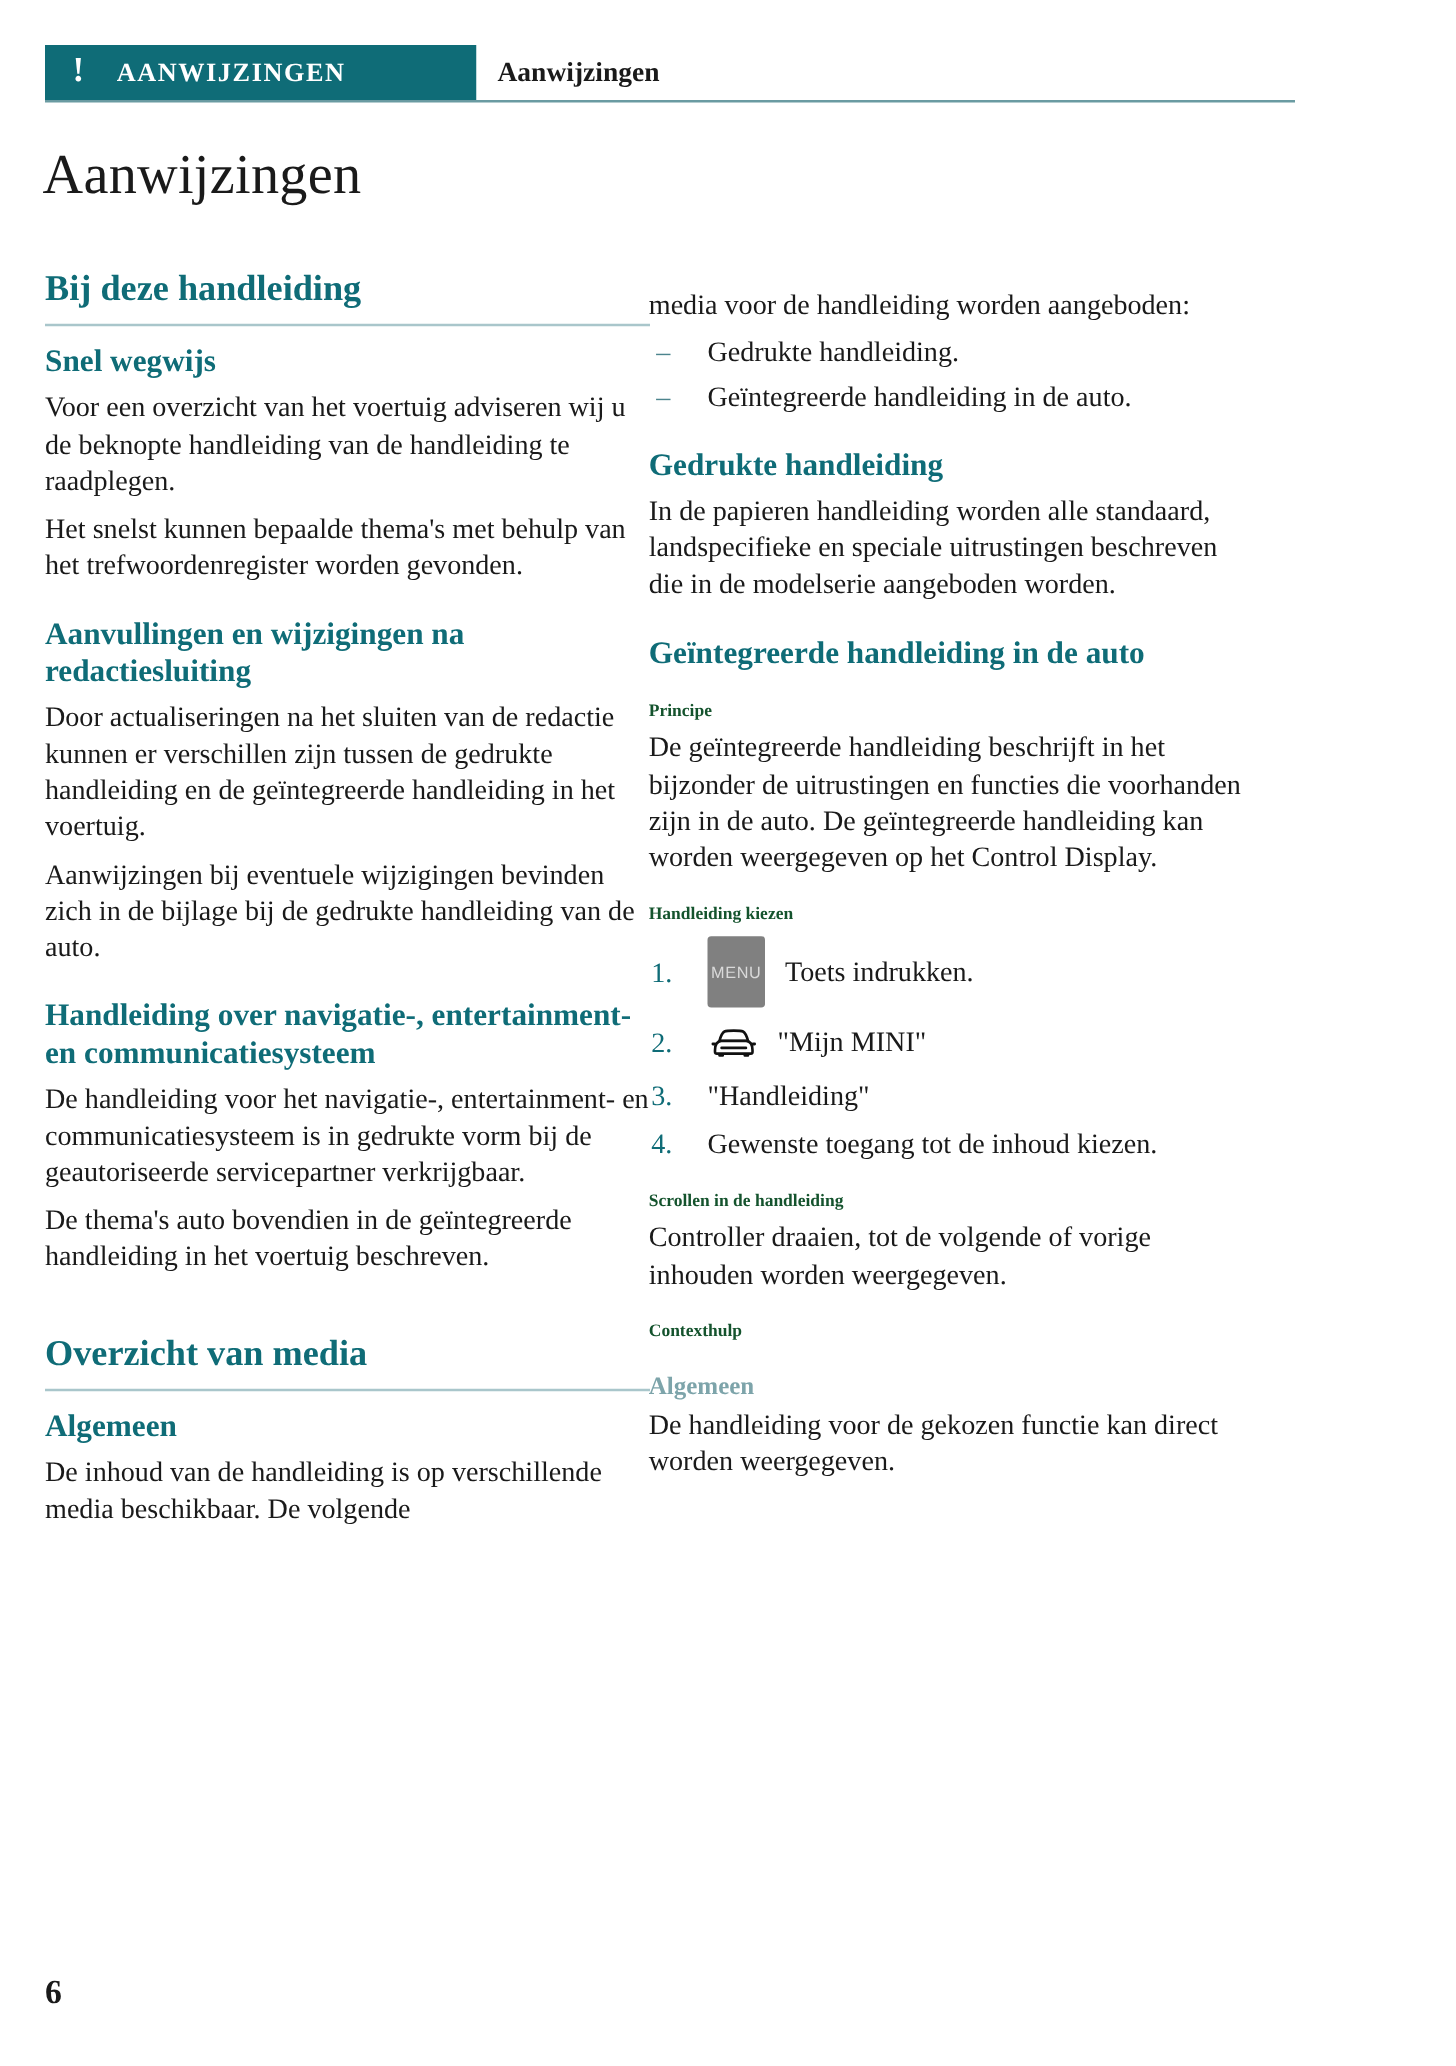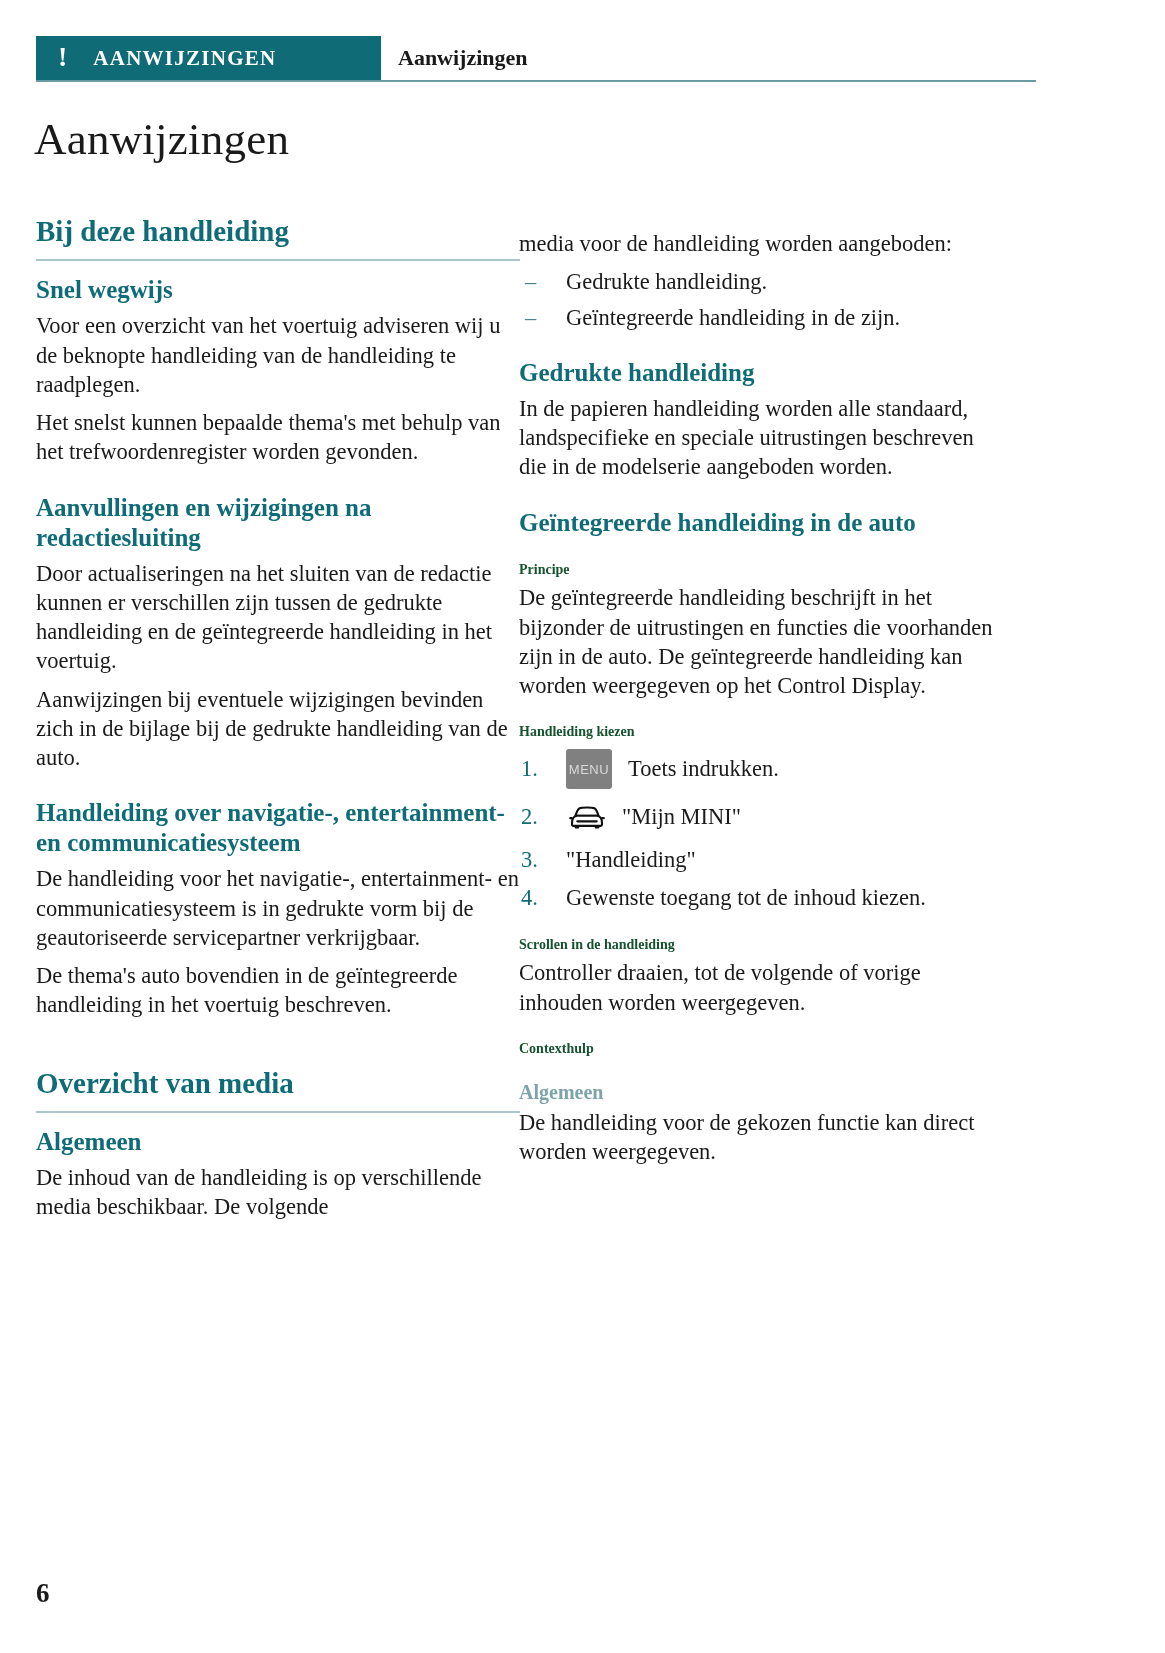--- a/index.html
+++ b/index.html
@@ -198,21 +198,21 @@
     font-size: 22.5px;
   }
   .step-text { display: inline-block; }
 
   
   .menu-key {
     display: inline-flex;
     align-items: center;
     justify-content: center;
     width: 46px;
-    height: 40px;
+    height: 57px;
     background: #808080;
     border-radius: 3px;
     margin-right: 16px;
     flex: none;
   }
   .menu-key span {
     color: #d9d9d9;
     font-size: 13px;
     font-family: "Liberation Sans", sans-serif;
     letter-spacing: 0.04em;
@@ -286,21 +286,21 @@
 
       <p class="body" style="margin-top:14px;">media voor de handleiding worden aangeboden:</p>
 
       <ul class="dash-list">
         <li>
           <span class="dash">–</span>
           <span>Gedrukte handleiding.</span>
         </li>
         <li>
           <span class="dash">–</span>
-          <span>Geïntegreerde handleiding in de zijn.</span>
+          <span>Geïntegreerde handleiding in de auto.</span>
         </li>
       </ul>
 
       <h3 class="h-sub">Gedrukte handleiding</h3>
       <p class="body">In de papieren handleiding worden alle standaard, landspecifieke en speciale uitrustingen beschreven die in de modelserie aangeboden worden.</p>
 
       <h3 class="h-sub">Geïntegreerde handleiding in de auto</h3>
 
       <h4 class="h-sub2">Principe</h4>
       <p class="body">De geïntegreerde handleiding beschrijft in het bijzonder de uitrustingen en functies die voorhanden zijn in de auto. De geïntegreerde handleiding kan worden weergegeven op het Control Display.</p>

